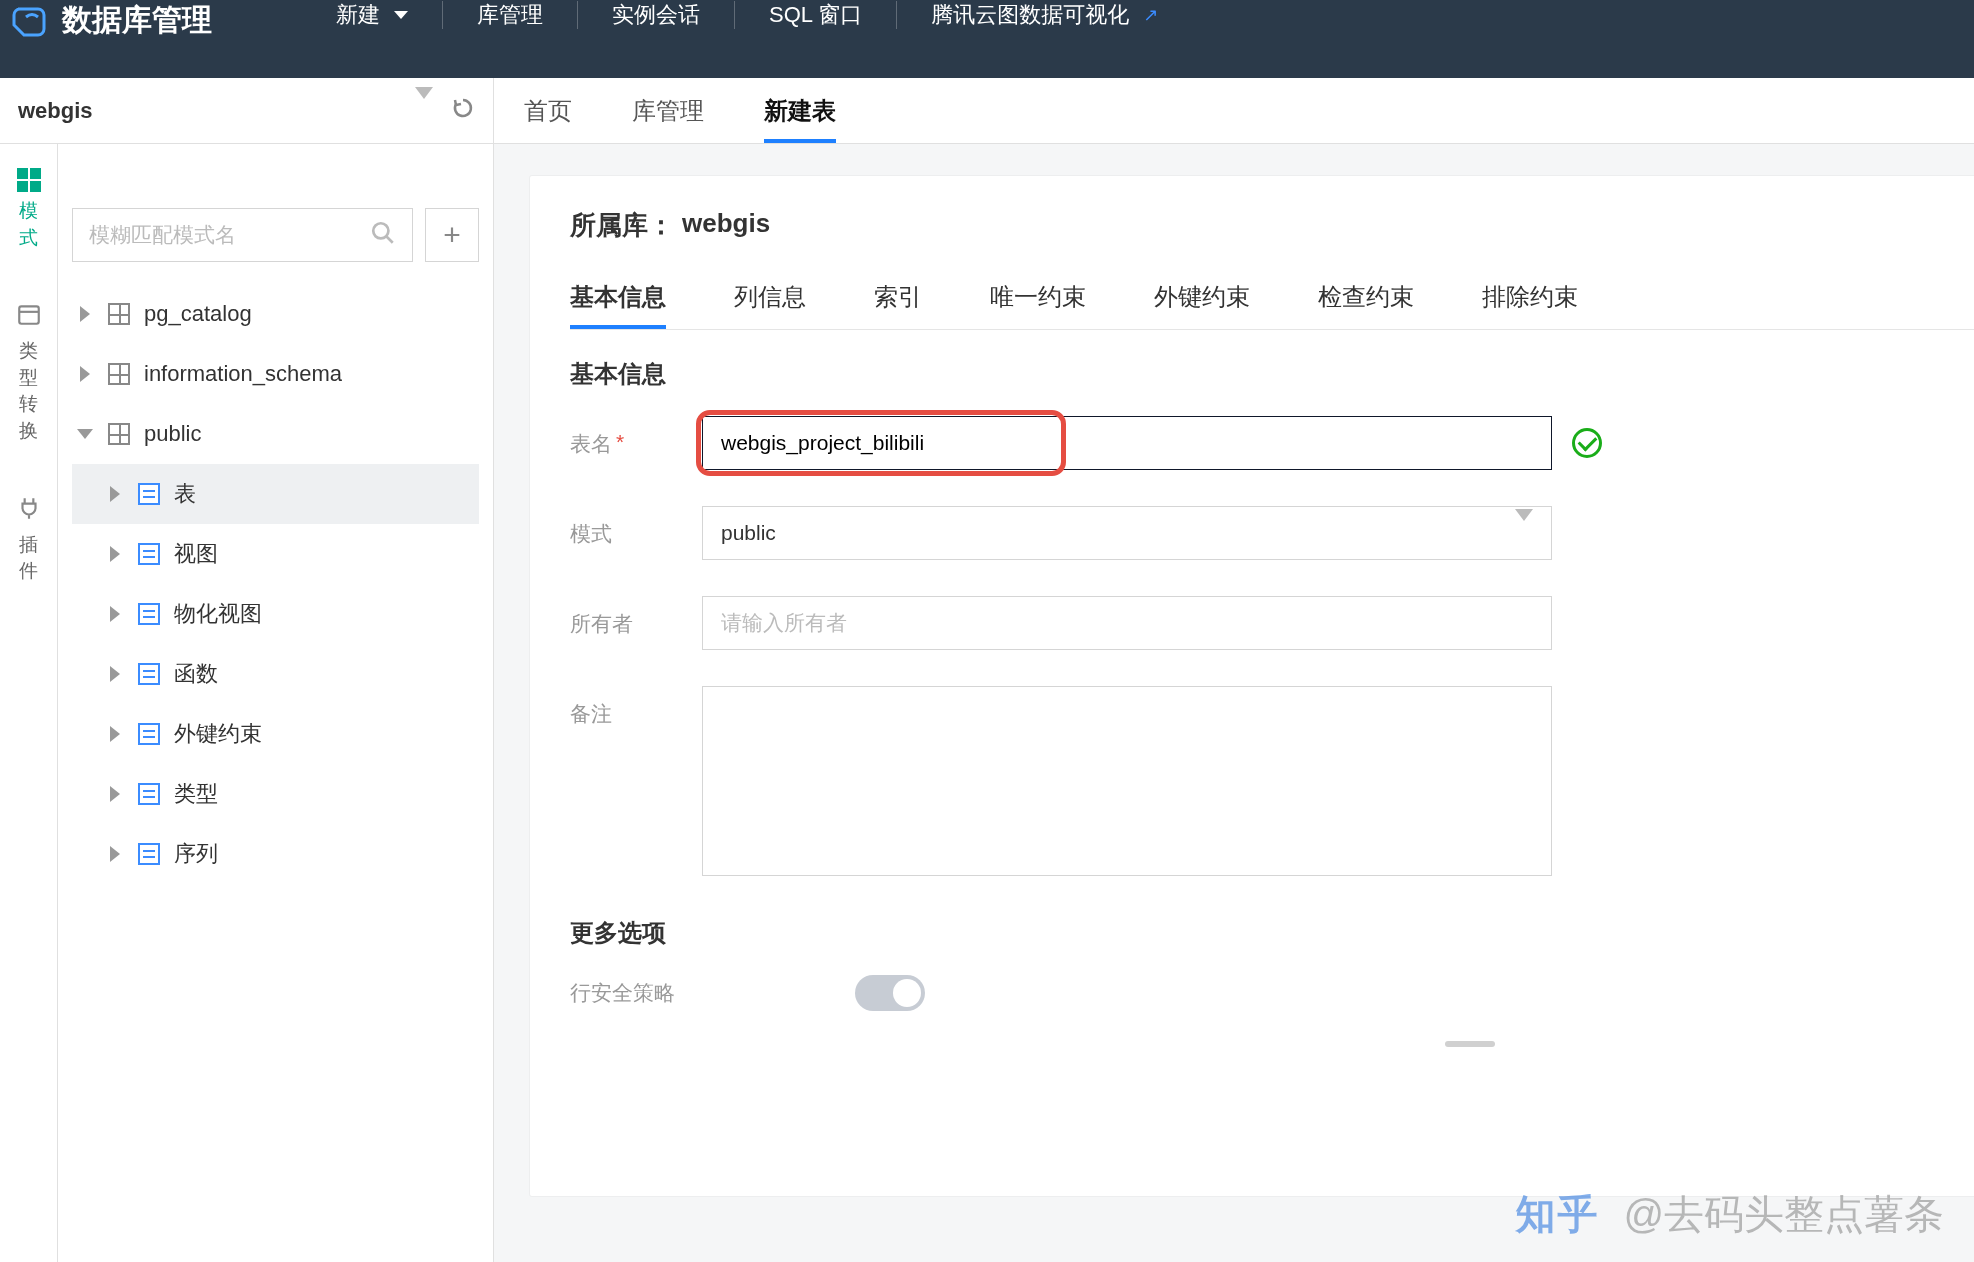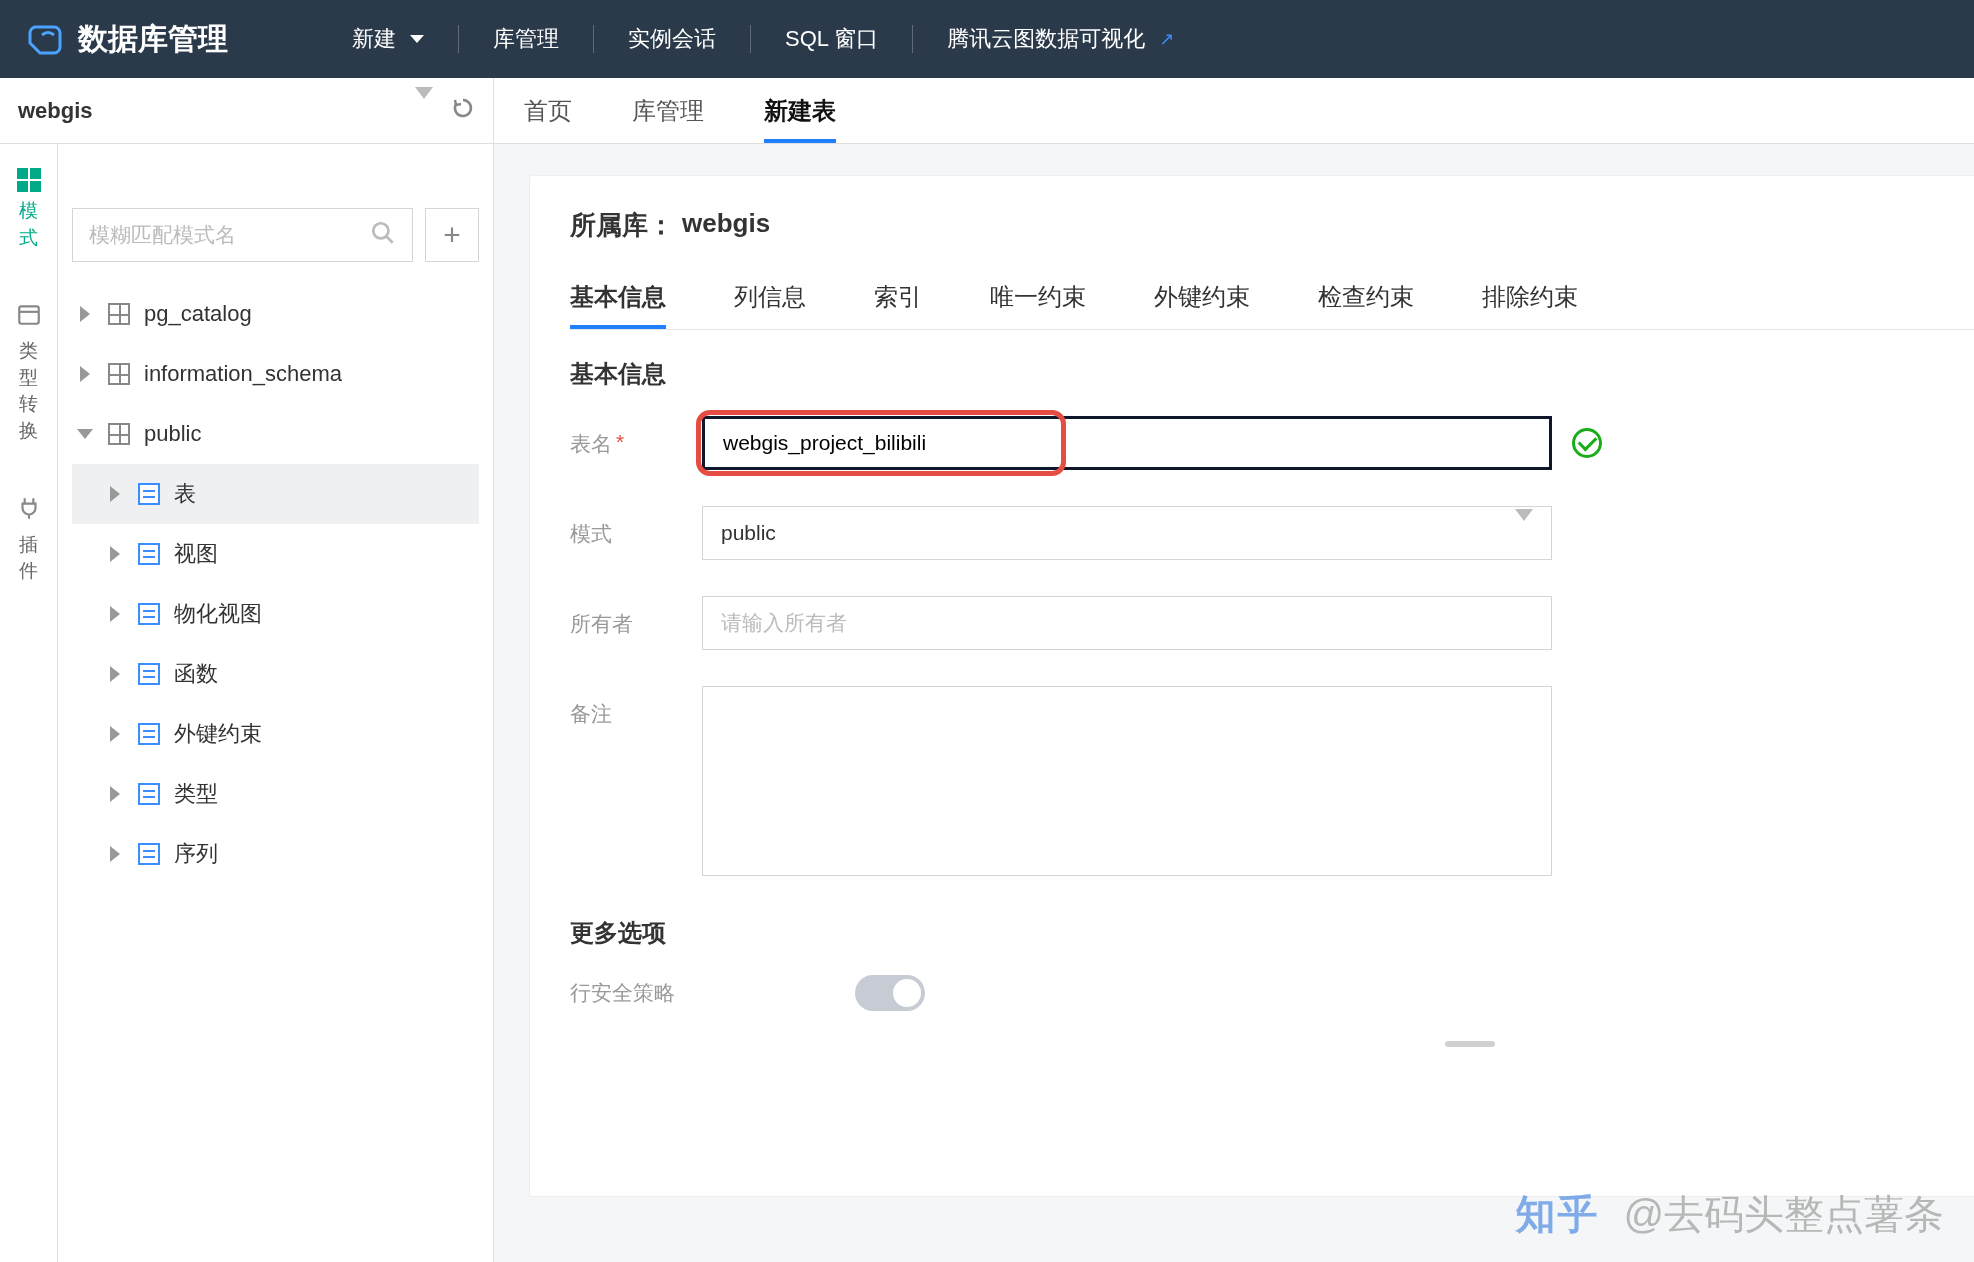--- a/index.html
+++ b/index.html
@@ -1,19 +1,19 @@
 <!DOCTYPE html>
 <html><head>
 <meta charset="utf-8">
 <style>
   * { box-sizing: border-box; margin: 0; padding: 0; }
   body { font-family: -apple-system, BlinkMacSystemFont, "PingFang SC", "Microsoft YaHei", sans-serif; font-size: 20px; color: #333; background: #fff; width: 1974px; height: 1262px; overflow: hidden; position: relative; }
 
   
-  .topbar { background: #2b3a4a; height: 78px; display: flex; align-items: center; color: #fff; padding: 0 28px; }
+  .topbar { background: #2b3a4a; height: 78px; display: flex; align-items: flex-start; color: #fff; padding: 0 12px; }
   .logo-wrap { display: flex; align-items: center; gap: 14px; margin-right: 90px; }
   .logo-svg { width: 36px; height: 36px; }
   .logo-text { font-size: 30px; font-weight: 600; }
   .top-menu { display: flex; align-items: center; gap: 0; }
   .top-menu-item { color: #fff; font-size: 22px; padding: 0 34px; cursor: pointer; display: flex; align-items: center; gap: 8px; position: relative; }
   .top-menu-divider { width: 1px; height: 28px; background: rgba(255,255,255,0.25); }
   .chevron-down { width: 0; height: 0; border-left: 7px solid transparent; border-right: 7px solid transparent; border-top: 8px solid #fff; margin-left: 6px; }
   .ext-icon { color: #3b8cff; margin-left: 6px; font-size: 18px; }
 
   
@@ -70,21 +70,21 @@
   .belong-db { font-size: 26px; font-weight: 700; margin-bottom: 38px; display:flex; gap:8px;}
   .form-tabs { display: flex; gap: 68px; border-bottom: 1px solid #e5e5e5; margin-bottom: 28px; }
   .form-tab { font-size: 24px; color: #333; padding-bottom: 16px; cursor: pointer; }
   .form-tab.active { font-weight: 700; border-bottom: 4px solid #1e80ff; padding-bottom: 12px; }
 
   .section-title { font-size: 24px; font-weight: 700; margin-bottom: 26px; }
   .form-row { display: flex; align-items: flex-start; margin-bottom: 36px; gap: 22px; }
   .form-label { width: 110px; font-size: 21px; color: #999; padding-top: 14px; display:flex; gap:4px;}
   .req-star { color: #e54d42; }
   .form-field { position: relative; }
-  .text-input { width: 850px; height: 54px; border: 3px solid #0f172a; padding: 0 18px; font-size: 21px; outline: none; }
+  .text-input { width: 850px; height: 54px; border: 1px solid #0f172a; padding: 0 18px; font-size: 21px; outline: none; }
   .text-input.plain { border: 1px solid #d5d5d5; }
   .text-input::placeholder { color:#bbb;}
   .select-box { width: 850px; height: 54px; border: 1px solid #d5d5d5; display: flex; align-items: center; padding: 0 18px; font-size: 21px; cursor: pointer; justify-content: space-between; }
   .textarea { width: 850px; height: 190px; border: 1px solid #d5d5d5; padding: 12px 18px; font-size: 21px; outline: none; resize: none; }
   .hl-box { position: absolute; left: -6px; top: -6px; width: 370px; height: 66px; border: 5px solid #e54d42; border-radius: 14px; pointer-events: none; }
   .check-ok { position: absolute; left: 870px; top: 12px; width: 30px; height: 30px; border: 3px solid #1aad19; border-radius: 50%; display:flex; align-items:center; justify-content:center;}
   .check-ok::after { content:""; width:14px; height:8px; border-left:3px solid #1aad19; border-bottom:3px solid #1aad19; transform: rotate(-45deg); margin-top:-4px;}
 
   .more-title { font-size: 24px; font-weight: 700; margin: 30px 0 26px; }
   .toggle-row { display:flex; align-items:center; gap: 180px;}

